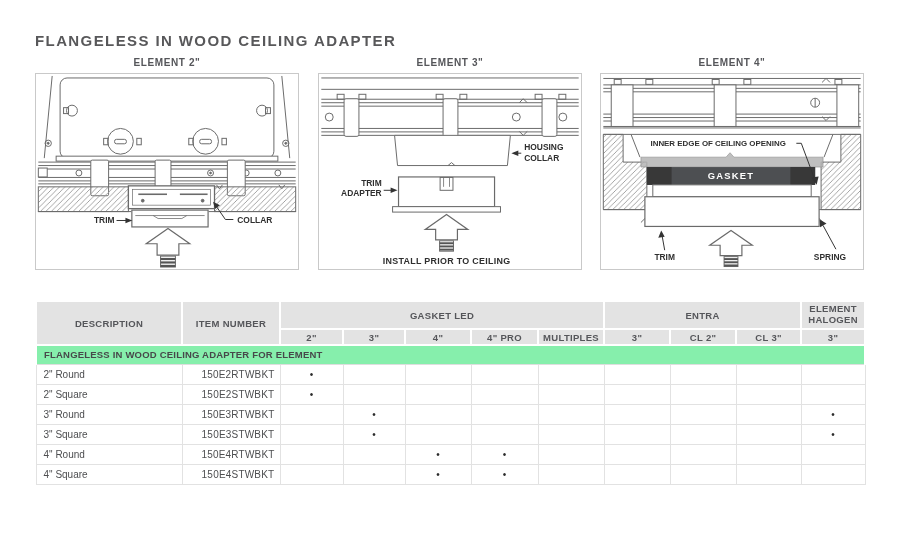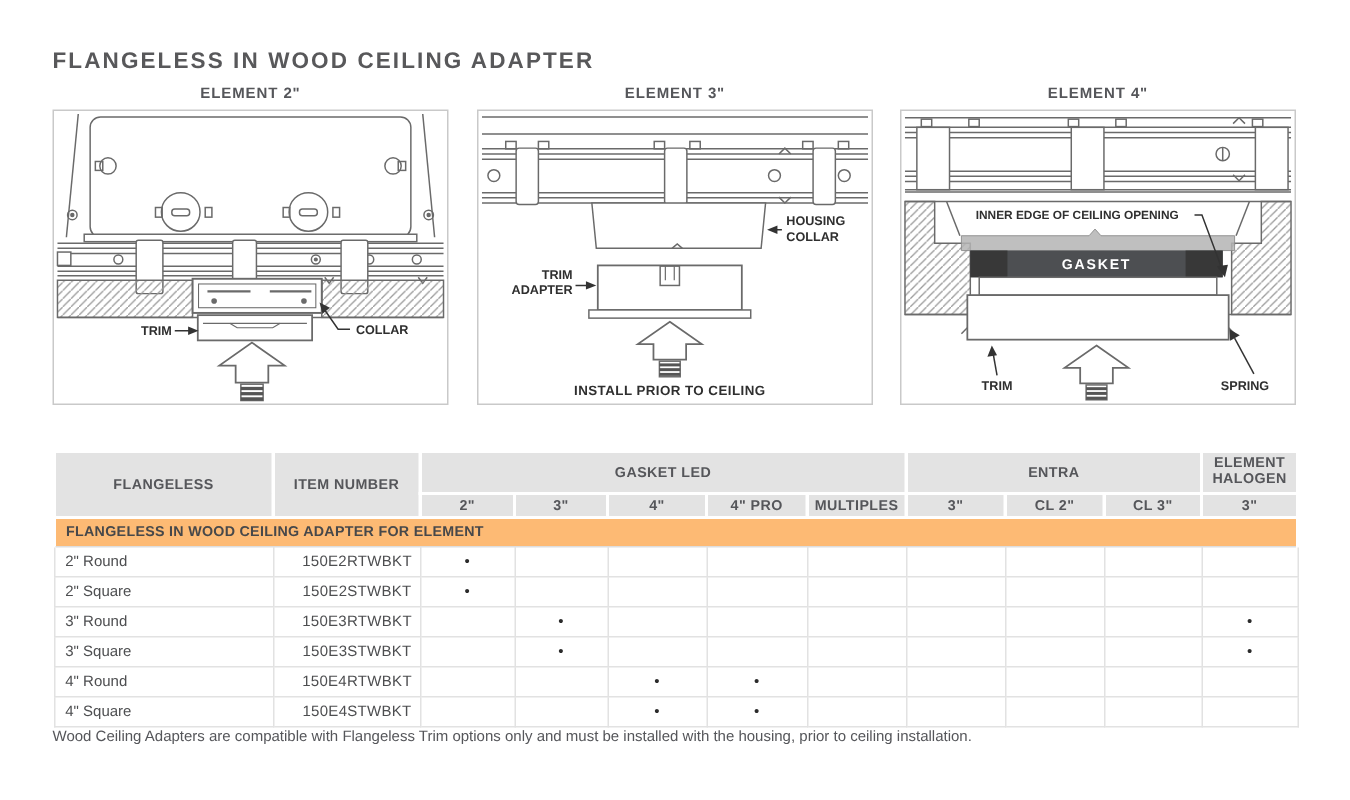--- a/index.html
+++ b/index.html
@@ -35,21 +35,21 @@
   .spec-table thead th {
     background:#e3e3e3; border:2px solid #fff;
     font-size:9.5px; font-weight:bold; color:#55565a;
     text-align:center; letter-spacing:0.3px;
   }
   .spec-table thead th.wrap { white-space:normal; line-height:1.15; padding:2px 2px;text-align:center; }
   .row-group { height:28px; }
   .row-sub { height:16px; }
   .row-section { height:19px; }
   .row-section td {
-    background:#fdba74; border:2px solid #fff; border-bottom:1px solid #dedede;
+    background:#86efac; border:2px solid #fff; border-bottom:1px solid #dedede;
     font-size:9.5px; font-weight:bold; color:#47484a;
     text-align:left; padding-left:7px; letter-spacing:0.2px;
   }
   .row-data { height:20px; }
   .row-data td {
     border:1px solid #e2e2e2; background:#fff;
     font-size:10px; color:#4d4e50; text-align:center;
   }
   .row-data td.c-desc { text-align:left; padding-left:7px; }
   .row-data td.c-item { text-align:center; padding-left:14px; letter-spacing:0.2px; }
@@ -311,21 +311,21 @@
         <col style="width:66px">
         <col style="width:67px">
         <col style="width:66px">
       <col style="width:66px">
         <col style="width:66px">
         <col style="width:65px">
       <col style="width:64px">
     </colgroup>
     <thead>
       <tr class="row-group">
-        <th rowspan="2">FLANGELESS</th>
+        <th rowspan="2">DESCRIPTION</th>
         <th rowspan="2">ITEM NUMBER</th>
         <th colspan="5">GASKET LED</th>
         <th colspan="3">ENTRA</th>
         <th class="wrap">ELEMENT HALOGEN</th>
       </tr>
       <tr class="row-sub">
         <th>2"</th>
         <th>3"</th>
         <th>4"</th>
         <th>4" PRO</th>
@@ -414,15 +414,14 @@
         <td class="c-dot">•</td>
         <td class="c-dot"></td>
         <td class="c-dot"></td>
         <td class="c-dot"></td>
         <td class="c-dot"></td>
         <td class="c-dot"></td>
       </tr>
     </tbody>
   </table>
 
-  <p class="footnote">Wood Ceiling Adapters are compatible with Flangeless Trim options only and must be installed with the housing, prior to ceiling installation.</p>
 
 </div>
 
 </body></html>

